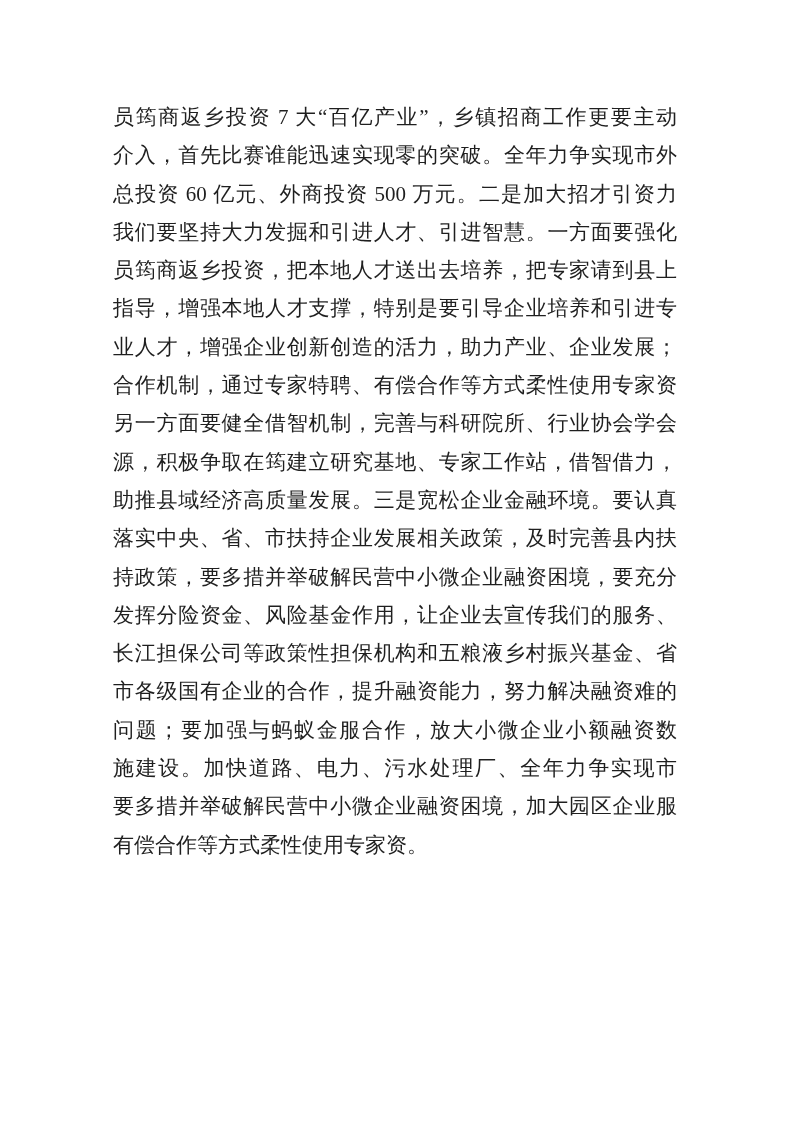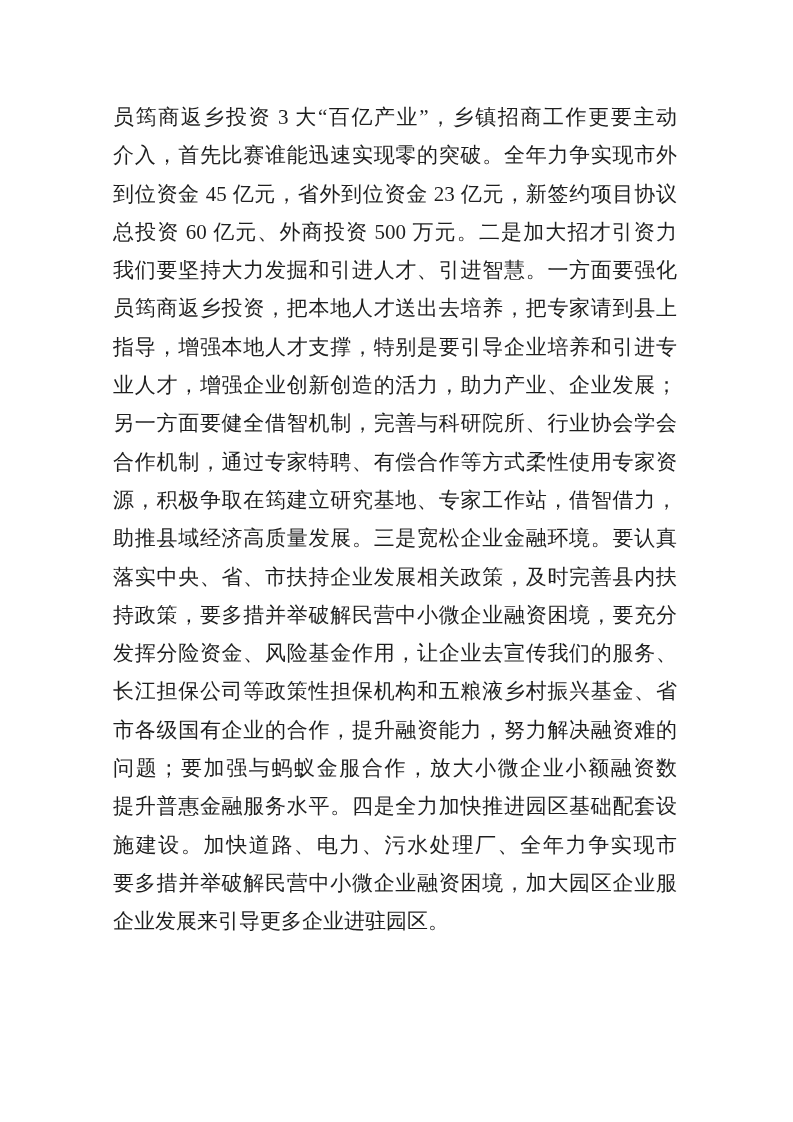--- a/index.html
+++ b/index.html
@@ -40,36 +40,34 @@
   }
   .line.last {
     text-align-last: left;
   }
 </style>
 </head>
 <body>
 
 <div class="page">
   <div class="textblock">
-    <div class="line">员筠商返乡投资 3 大“百亿产业”，乡镇招商工作更要主动</div>
+    <div class="line">员筠商返乡投资 7 大“百亿产业”，乡镇招商工作更要主动</div>
     <div class="line">介入，首先比赛谁能迅速实现零的突破。全年力争实现市外</div>
-    <div class="line">到位资金 45 亿元，省外到位资金 23 亿元，新签约项目协议</div>
     <div class="line">总投资 60 亿元、外商投资 500 万元。二是加大招才引资力</div>
     <div class="line">我们要坚持大力发掘和引进人才、引进智慧。一方面要强化</div>
     <div class="line">员筠商返乡投资，把本地人才送出去培养，把专家请到县上来</div>
     <div class="line">指导，增强本地人才支撑，特别是要引导企业培养和引进专</div>
     <div class="line">业人才，增强企业创新创造的活力，助力产业、企业发展；</div>
+    <div class="line">合作机制，通过专家特聘、有偿合作等方式柔性使用专家资</div>
     <div class="line">另一方面要健全借智机制，完善与科研院所、行业协会学会</div>
-    <div class="line">合作机制，通过专家特聘、有偿合作等方式柔性使用专家资</div>
     <div class="line">源，积极争取在筠建立研究基地、专家工作站，借智借力，</div>
     <div class="line">助推县域经济高质量发展。三是宽松企业金融环境。要认真</div>
     <div class="line">落实中央、省、市扶持企业发展相关政策，及时完善县内扶</div>
     <div class="line">持政策，要多措并举破解民营中小微企业融资困境，要充分</div>
     <div class="line">发挥分险资金、风险基金作用，让企业去宣传我们的服务、</div>
     <div class="line">长江担保公司等政策性担保机构和五粮液乡村振兴基金、省</div>
     <div class="line">市各级国有企业的合作，提升融资能力，努力解决融资难的</div>
     <div class="line">问题；要加强与蚂蚁金服合作，放大小微企业小额融资数额，</div>
-    <div class="line">提升普惠金融服务水平。四是全力加快推进园区基础配套设</div>
     <div class="line">施建设。加快道路、电力、污水处理厂、全年力争实现市外、</div>
     <div class="line">要多措并举破解民营中小微企业融资困境，加大园区企业服</div>
-    <div class="line last">企业发展来引导更多企业进驻园区。</div>
+    <div class="line last">有偿合作等方式柔性使用专家资。</div>
   </div>
 </div>
 
 </body></html>

